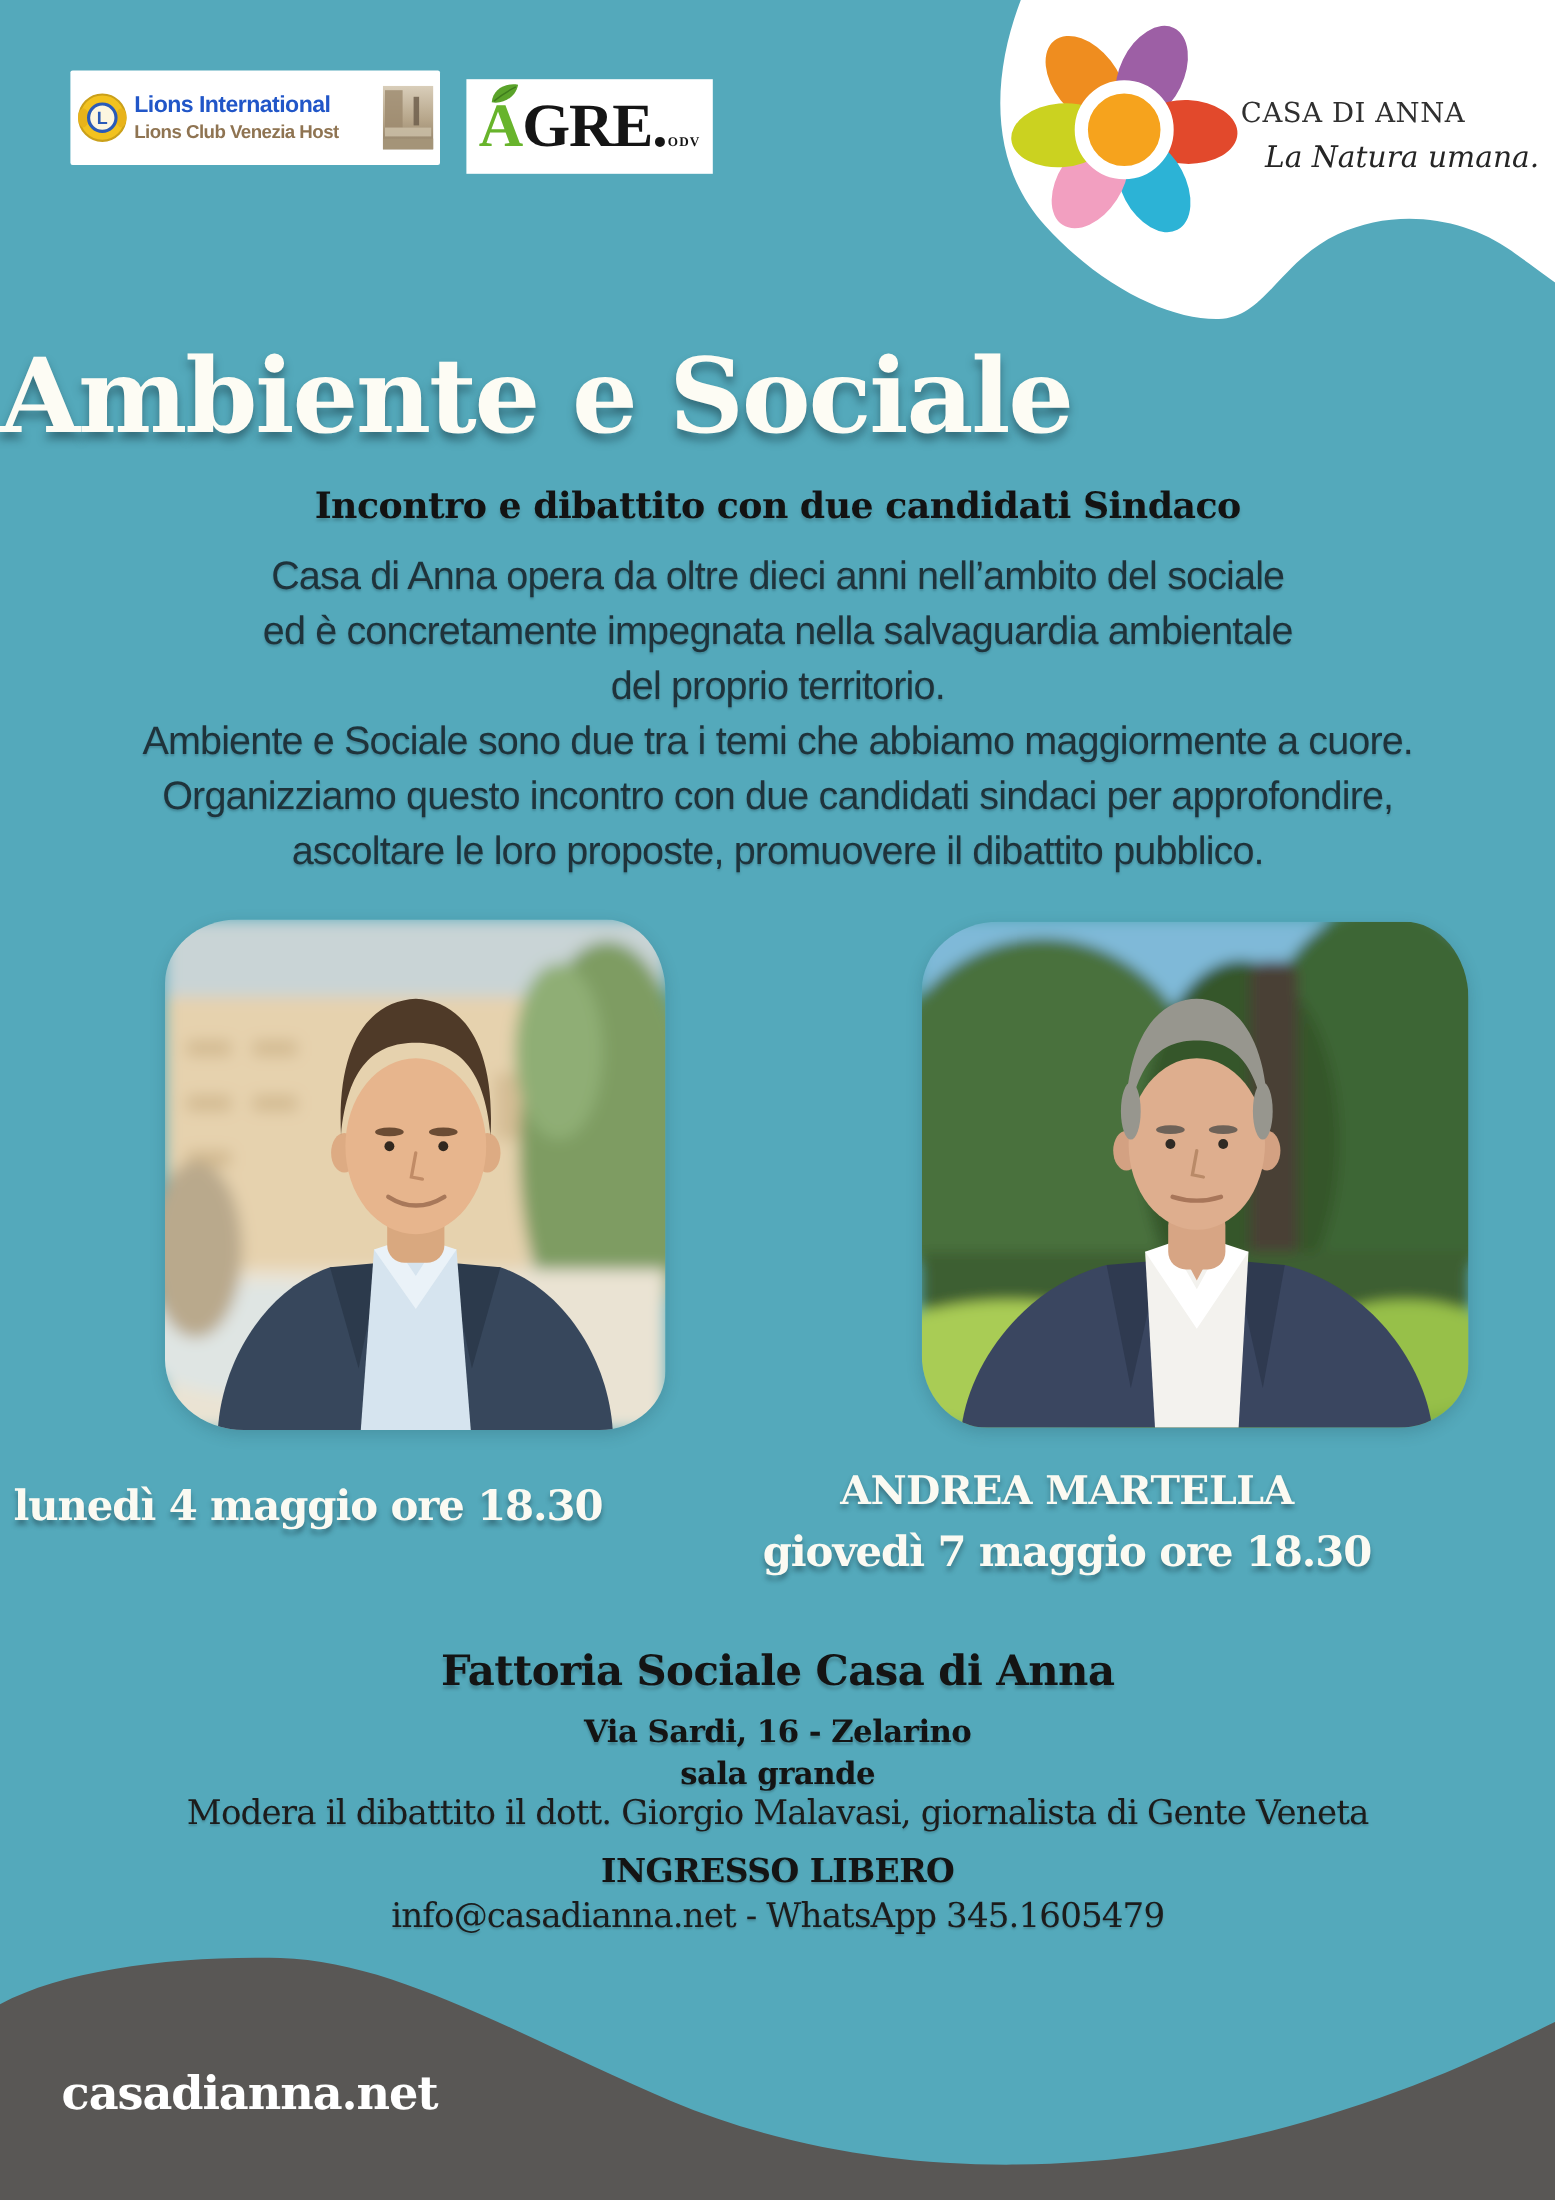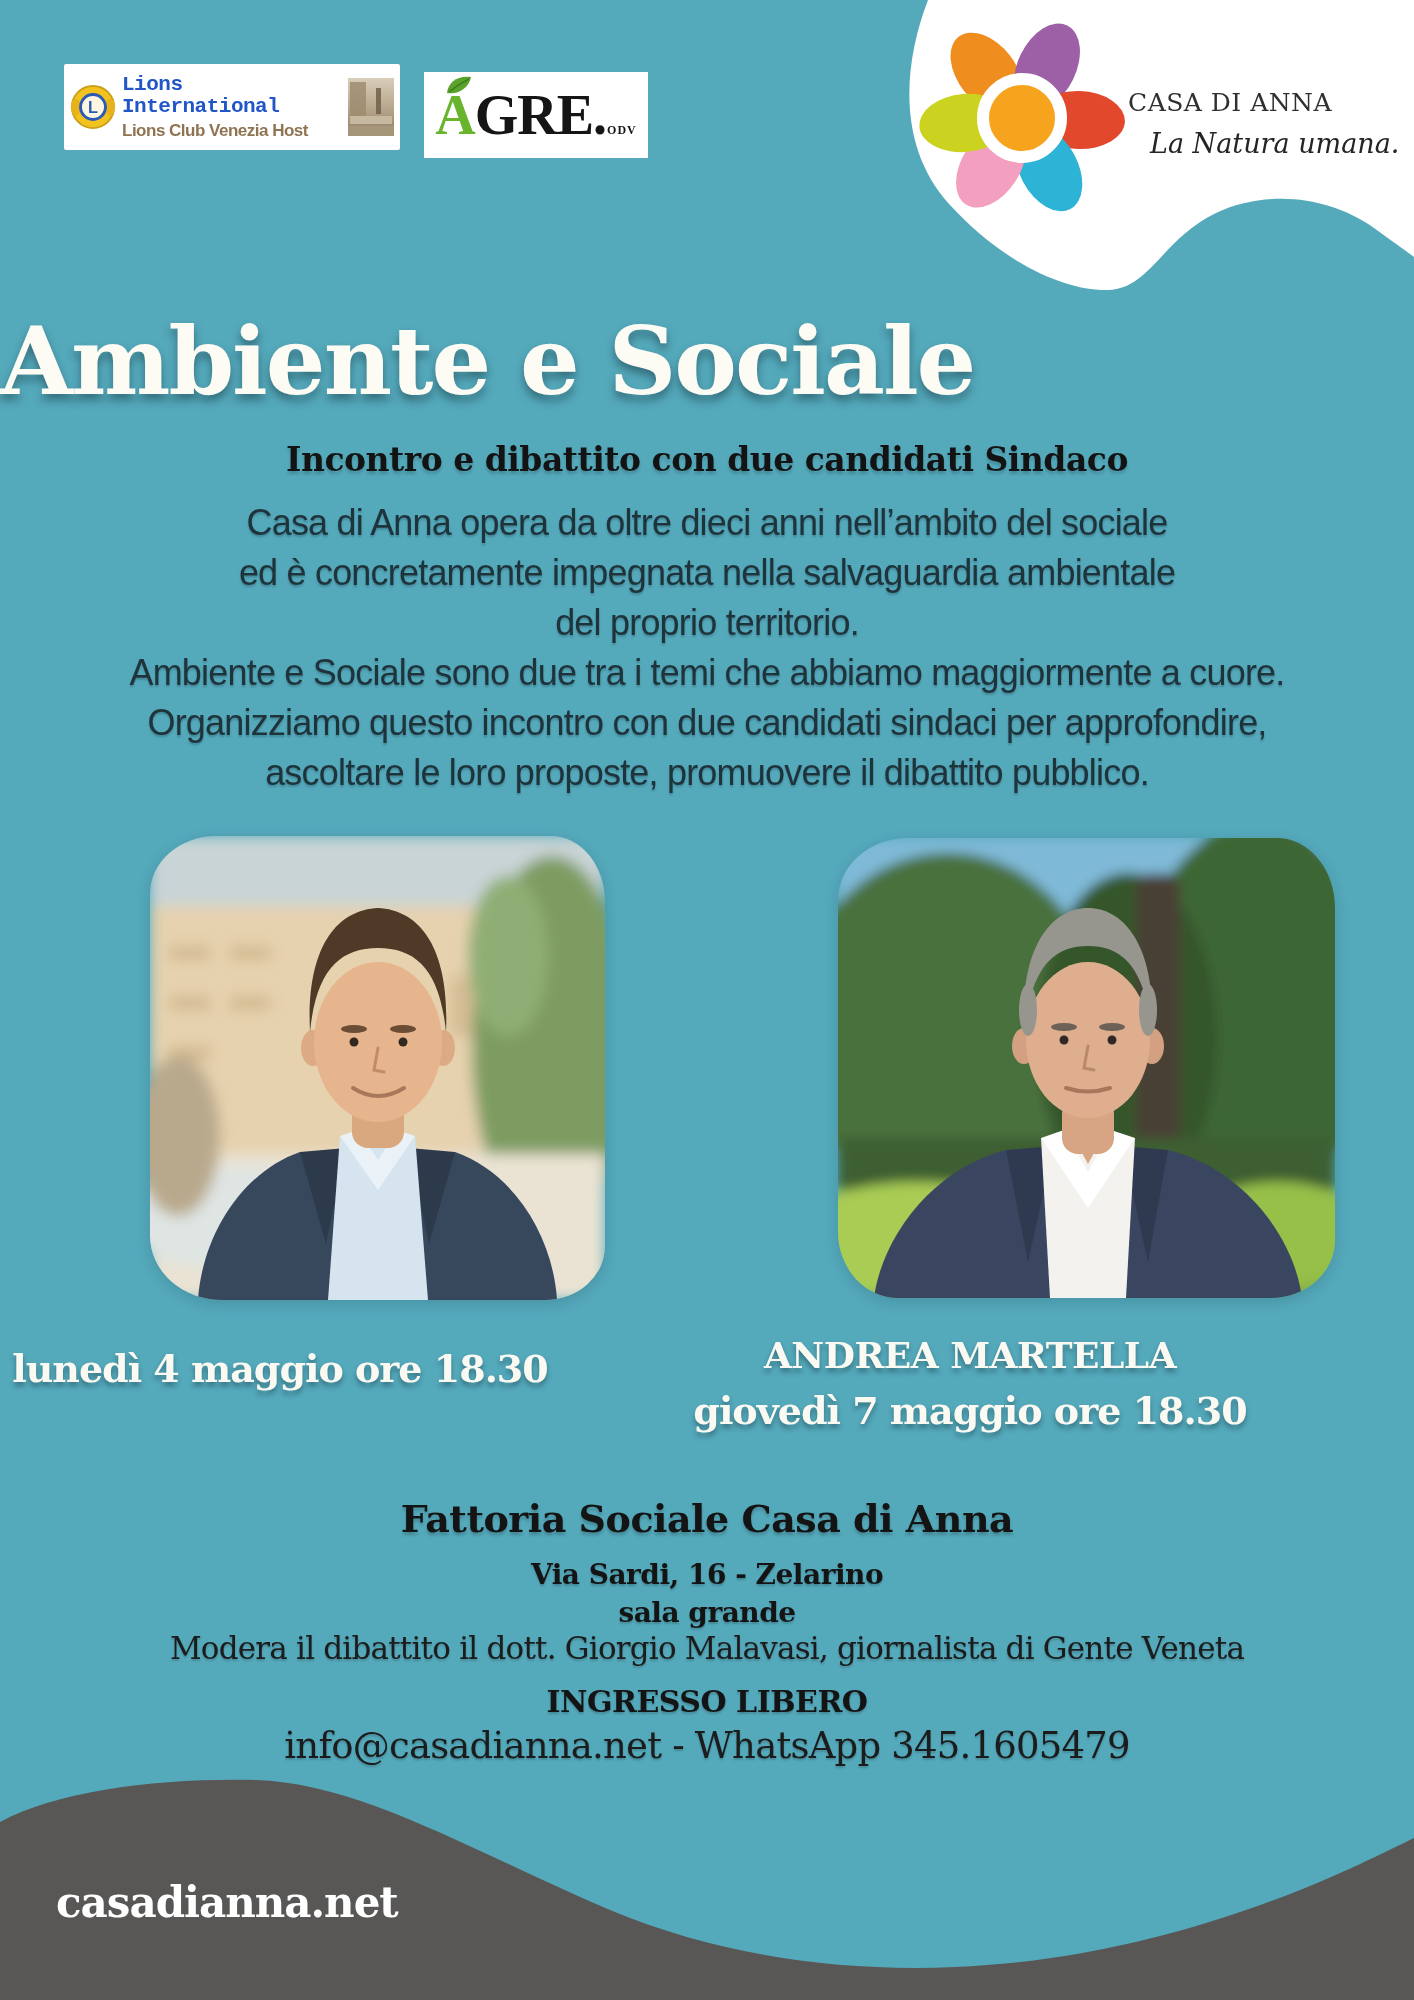--- a/index.html
+++ b/index.html
@@ -10,21 +10,21 @@
   }
   .abs{position:absolute;}
 
   
   .lions-box{
     left:64px; top:64px; width:336px; height:86px;
     background:#ffffff; border-radius:2px;
     display:flex; align-items:center; gap:6px; padding:0 6px; box-sizing:border-box;
   }
   .lions-text{display:flex; flex-direction:column; line-height:1.05; flex:1;}
-  .lions-line1{font-family:Liberation Mono, monospace; font-weight:bold; font-size:21px; color:#2156c8; letter-spacing:-0.5px;}
+  .lions-line1{font-family:Liberation Sans, sans-serif; font-weight:bold; font-size:21px; color:#2156c8; letter-spacing:-0.5px;}
   .lions-line2{font-family:"Liberation Sans",sans-serif; font-weight:bold; font-size:17px; color:#8f7452; letter-spacing:-0.5px; margin-top:4px;}
 
   .agre-box{
     left:424px; top:72px; width:224px; height:86px;
     background:#ffffff;
     display:flex; align-items:center; justify-content:center;
   }
   .agre-wordmark{position:relative; font-family:Liberation Serif, serif; font-weight:bold; font-size:56px; letter-spacing:-1px; line-height:1;}
   .agre-a{color:#68b42c;}
   .agre-rest{color:#151515;}
@@ -73,21 +73,21 @@
   .cand-caption .cand-date{font-weight:bold; font-size:38px; letter-spacing:-1px; margin-top:12px;}
   .cand-left{left:10px; top:1334px; width:540px;}
   .cand-right{left:670px; top:1334px; width:600px;}
 
   
   .venue-name{left:0; top:1496px; width:100%; text-align:center; font-weight:bold; font-size:38px; letter-spacing:-0.5px; color:#141414; text-shadow:0 3px 3px rgba(0,0,0,.2);}
   .venue-address{left:0; top:1558px; width:100%; text-align:center; font-weight:bold; font-size:28px; letter-spacing:-0.5px; color:#141414; text-shadow:0 2px 2px rgba(0,0,0,.2);}
   .venue-room{left:0; top:1596px; width:100%; text-align:center; font-weight:bold; font-size:28px; letter-spacing:-0.5px; color:#141414; text-shadow:0 2px 2px rgba(0,0,0,.2);}
   .venue-moderator{left:0; top:1630px; width:100%; text-align:center; font-size:31px; letter-spacing:-0.8px; color:#1c1c1c; text-shadow:0 2px 2px rgba(0,0,0,.18);}
   .venue-admission{left:0; top:1684px; width:100%; text-align:center; font-weight:bold; font-size:30px; letter-spacing:-0.5px; color:#141414; text-shadow:0 2px 2px rgba(0,0,0,.2);}
-  .venue-contact{left:0; top:1724px; width:100%; text-align:center; font-size:37px; letter-spacing:-0.8px; color:#1c1c1c; text-shadow:0 2px 2px rgba(0,0,0,.18);}
+  .venue-contact{left:0; top:1724px; width:100%; text-align:center; font-size:31px; letter-spacing:-0.8px; color:#1c1c1c; text-shadow:0 2px 2px rgba(0,0,0,.18);}
 
   
   .website{left:56px; top:1878px; font-weight:bold; font-size:42px; letter-spacing:-1px; color:#ffffff;}
 </style>
 </head>
 <body>
 
 <div class="page">
 
   <svg class="abs" style="left:0;top:0;" width="1414" height="300" viewBox="0 0 1414 300" aria-hidden="true">

